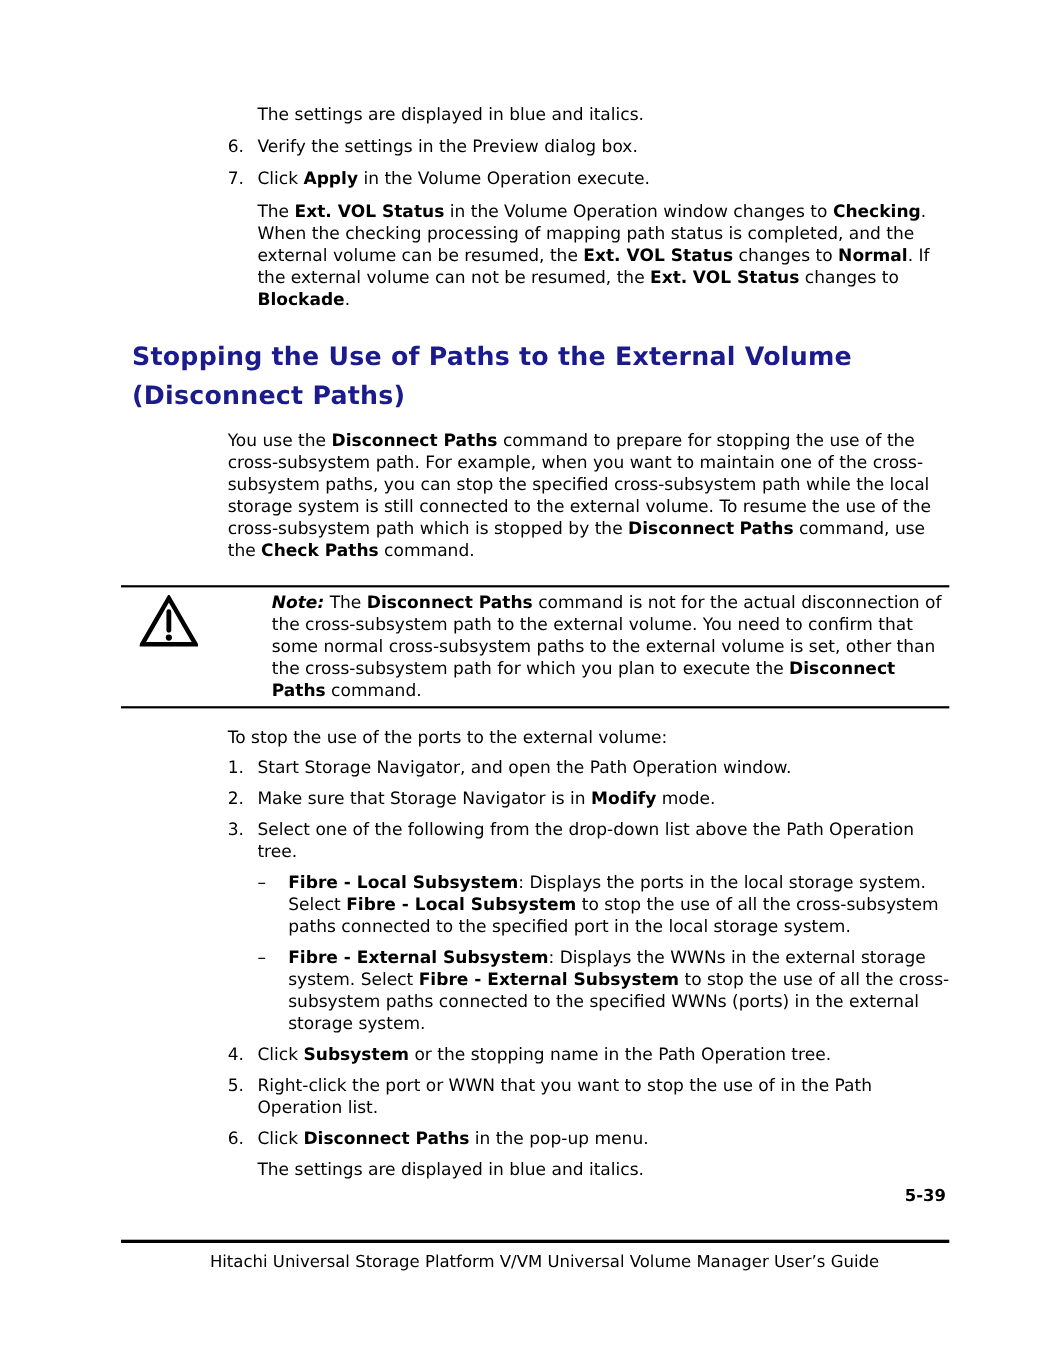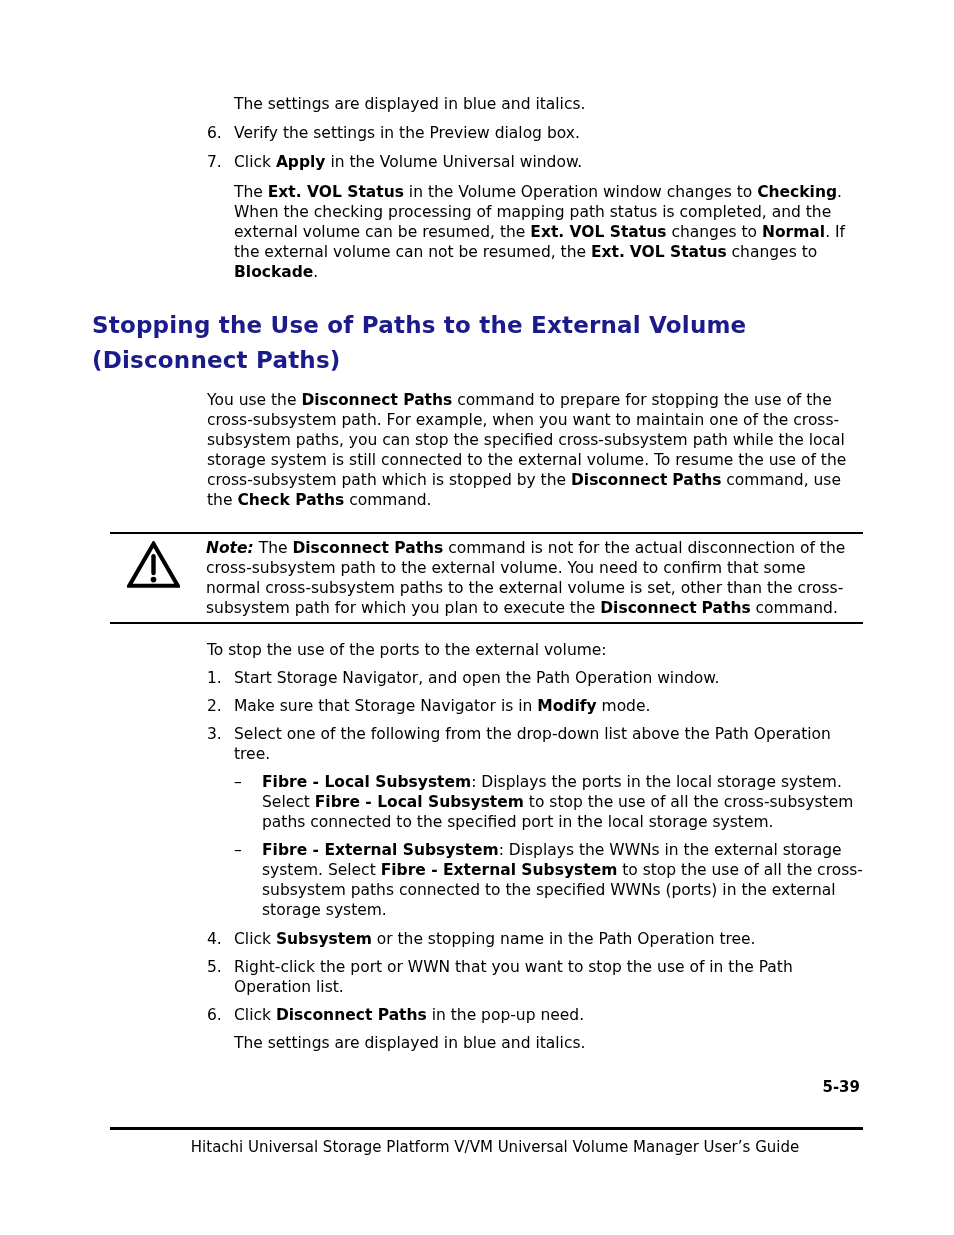--- a/index.html
+++ b/index.html
@@ -23,35 +23,36 @@
   .col { margin-left: 207px; margin-right: 91px; }
 
   .indent { margin-left: 27px; }
   .p1 { margin-bottom: 9px; }
   .li { display: flex; margin-bottom: 9px; }
   .li .num { flex: 0 0 27px; }
   .li .txt { flex: 1; }
   .result-para { margin-top: 10px; }
 
   h1.section-heading {
-    margin: 26px 89px 0 92px;
+    margin: 26px 89px 0 120px;
     font-size: 23px;
     line-height: 35px;
     font-weight: bold;
     color: var(--heading-color);
     letter-spacing: 0.2px;
   }
   .intro-para { margin-top: 12px; }
 
   .note {
     margin: 22px 91px 0 110px;
     border-top: 2px solid var(--rule-color);
     border-bottom: 2px solid var(--rule-color);
     padding: 4px 0 4px 0;
     display: flex;
+    gap: 41px;
   }
   .note-icon-col { flex: 0 0 96px; padding-left: 17px; padding-top: 3px; }
   .note-text { flex: 1; }
 
   .proc-intro { margin-top: 16px; margin-bottom: 8px; }
   .steps .li { margin-bottom: 8px; }
   .sub { display: flex; margin-left: 27px; margin-bottom: 8px; margin-top: 7px; }
   .sub .dash { flex: 0 0 28px; }
   .sub .txt { flex: 1; }
   .step-gap { margin-top: 9px; }
@@ -98,21 +99,21 @@
 <div class="page">
 
   <div class="col">
     <p class="indent p1">The settings are displayed in blue and italics.</p>
     <div class="li">
       <span class="num">6.</span>
       <span class="txt"><span>Verify the settings in the Preview dialog box.</span></span>
     </div>
     <div class="li">
       <span class="num">7.</span>
-      <span class="txt"><span>Click </span><span class="b">Apply</span><span> in the Volume Universal window.</span></span>
+      <span class="txt"><span>Click </span><span class="b">Apply</span><span> in the Volume Operation execute.</span></span>
     </div>
     <p class="indent result-para"><span>The </span><span class="b">Ext. VOL Status</span><span> in the Volume Operation window changes to </span><span class="b">Checking</span><span>. When the checking processing of mapping path status is completed, and the external volume can be resumed, the </span><span class="b">Ext. VOL Status</span><span> changes to </span><span class="b">Normal</span><span>. If the external volume can not be resumed, the </span><span class="b">Ext.</span><span> </span><span class="b">VOL Status</span><span> changes to </span><span class="b">Blockade</span><span>.</span></p>
   </div>
 
   <h1 class="section-heading">Stopping the Use of Paths to the External Volume (Disconnect Paths)</h1>
 
   <div class="col">
     <p class="intro-para"><span>You use the </span><span class="b">Disconnect Paths</span><span> command to prepare for stopping the use of the cross-subsystem path. For example, when you want to maintain one of the cross-subsystem paths, you can stop the specified cross-subsystem path while the local storage system is still connected to the external volume. To resume the use of the cross-subsystem path which is stopped by the </span><span class="b">Disconnect</span><span> </span><span class="b">Paths</span><span> command, use the </span><span class="b">Check Paths</span><span> command.</span></p>
   </div>
 
@@ -160,21 +161,21 @@
       <span class="txt"><span>Click </span><span class="b">Subsystem</span><span> or the stopping name in the Path Operation tree.</span></span>
     </div>
 
     <div class="li">
       <span class="num">5.</span>
       <span class="txt"><span>Right-click the port or WWN that you want to stop the use of in the Path Operation list.</span></span>
     </div>
 
     <div class="li">
       <span class="num">6.</span>
-      <span class="txt"><span>Click </span><span class="b">Disconnect Paths</span><span> in the pop-up need.</span></span>
+      <span class="txt"><span>Click </span><span class="b">Disconnect Paths</span><span> in the pop-up menu.</span></span>
     </div>
 
     <p class="after-para">The settings are displayed in blue and italics.</p>
   </div>
 
   <div class="footer-pagenum">5-39</div>
   <div class="footer-rule"></div>
   <div class="footer-guide">Hitachi Universal Storage Platform V/VM Universal Volume Manager User’s Guide</div>
 
 </div>

